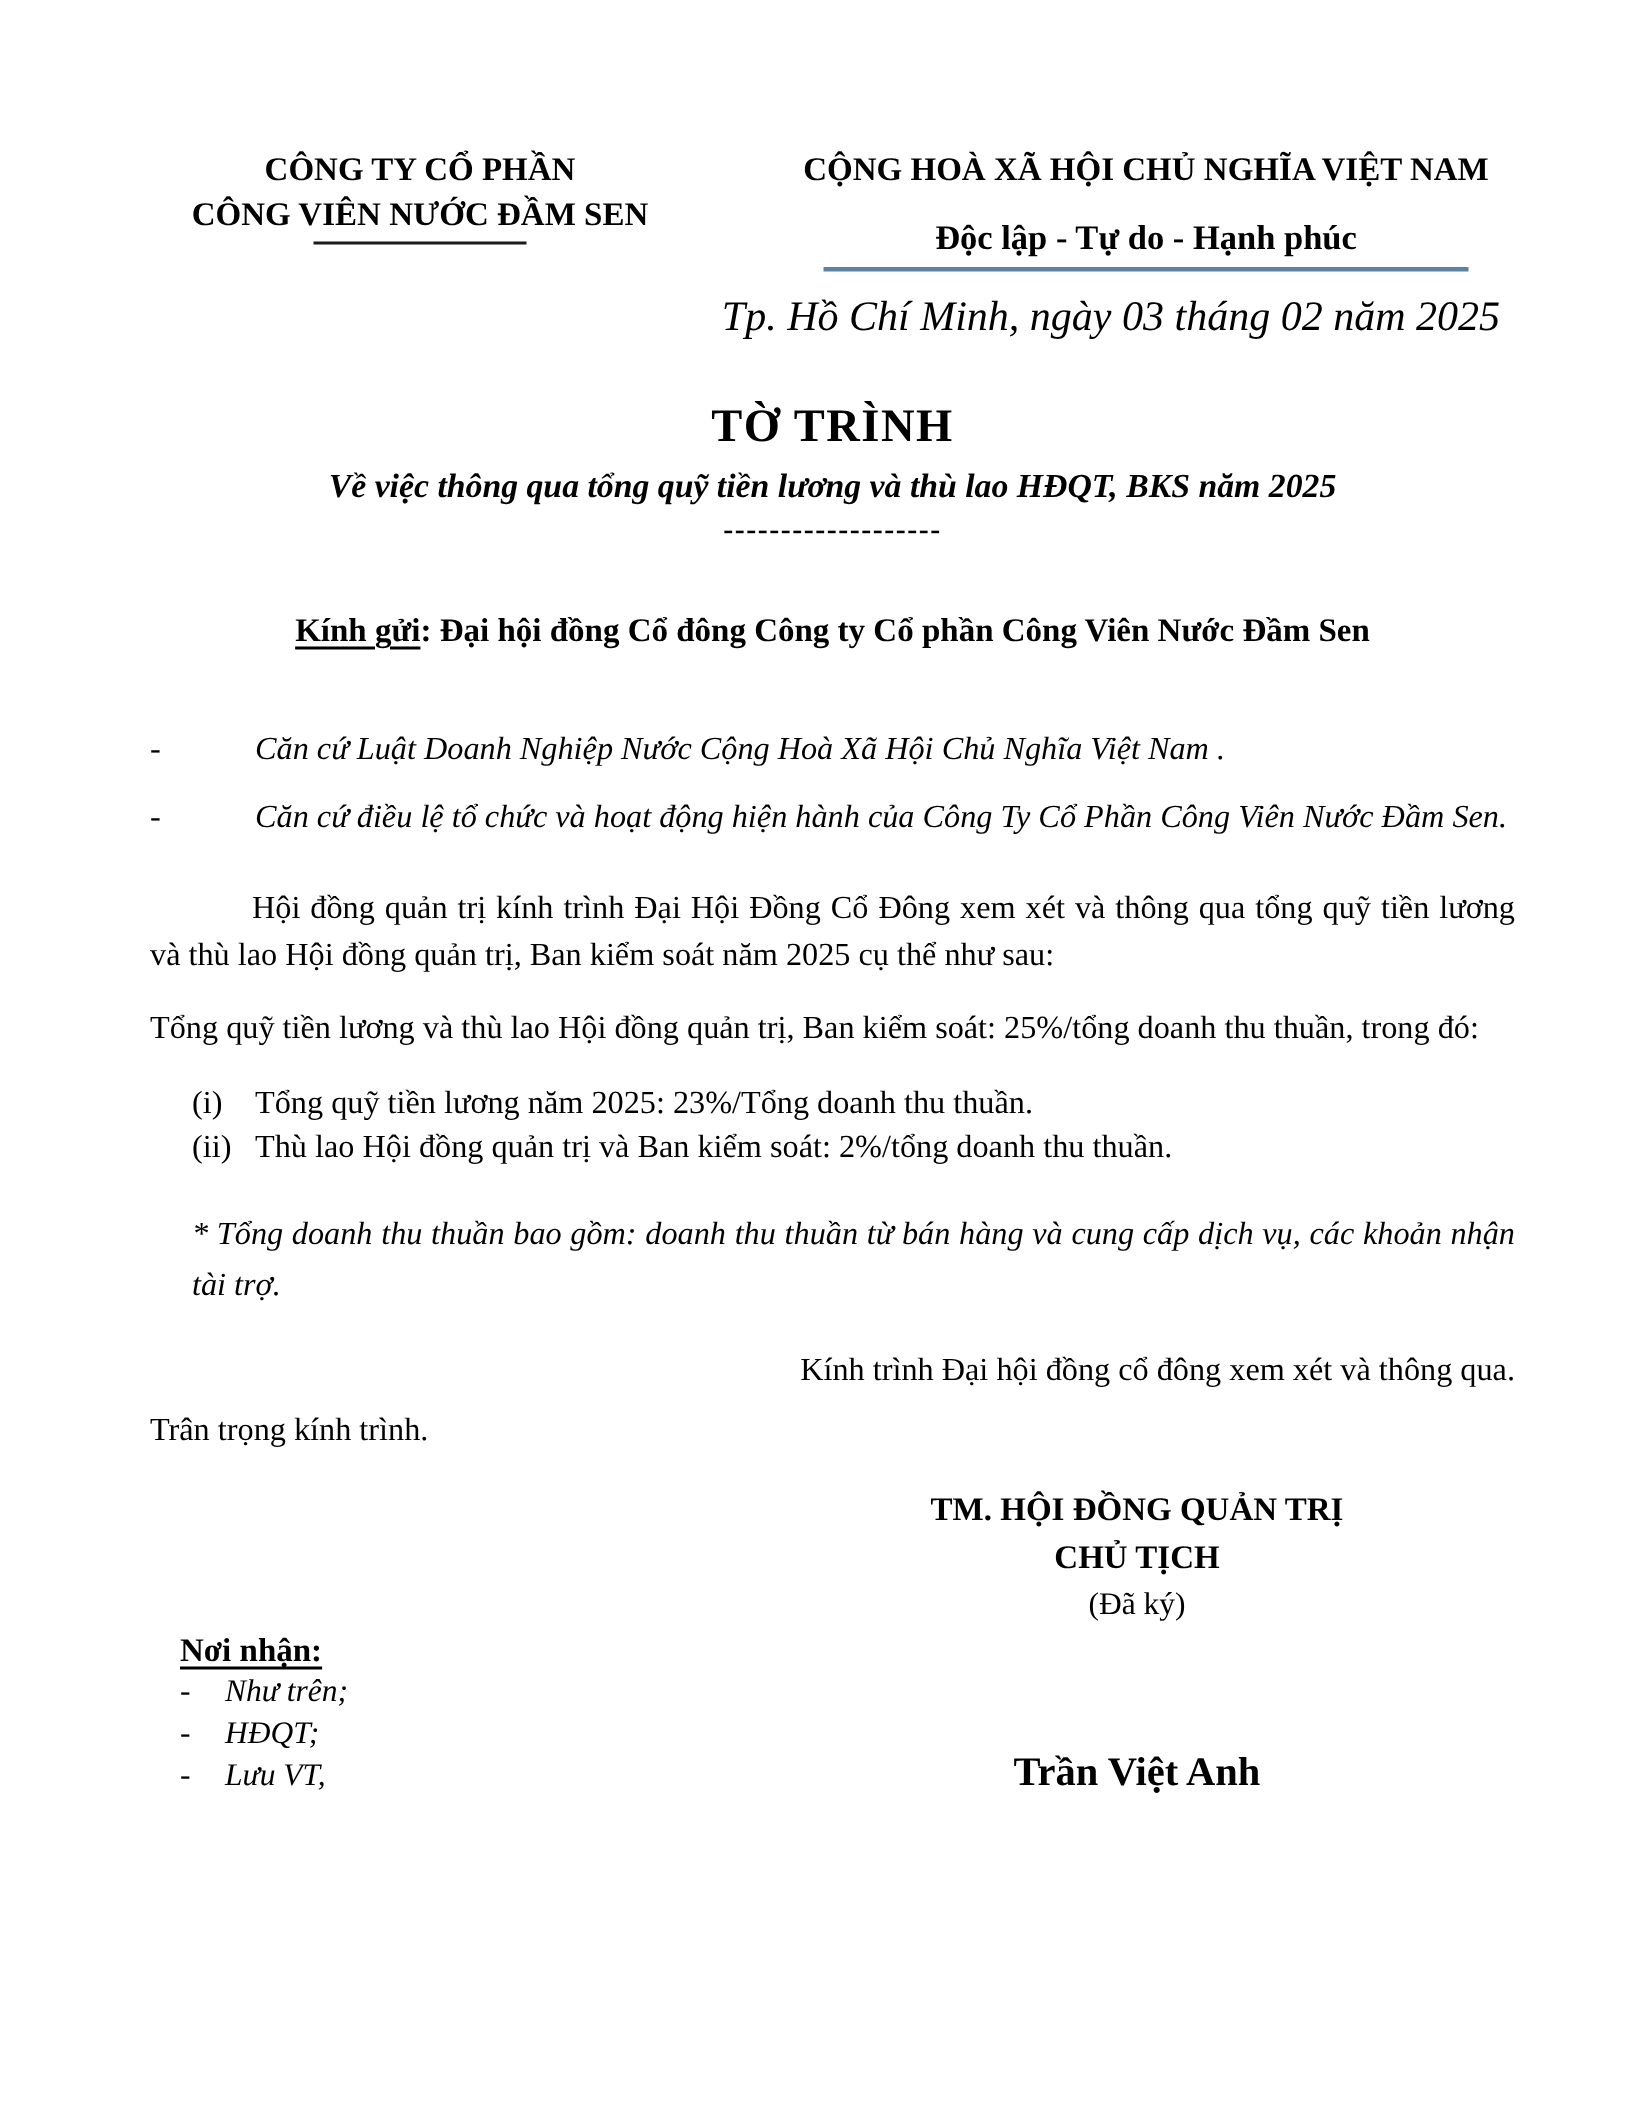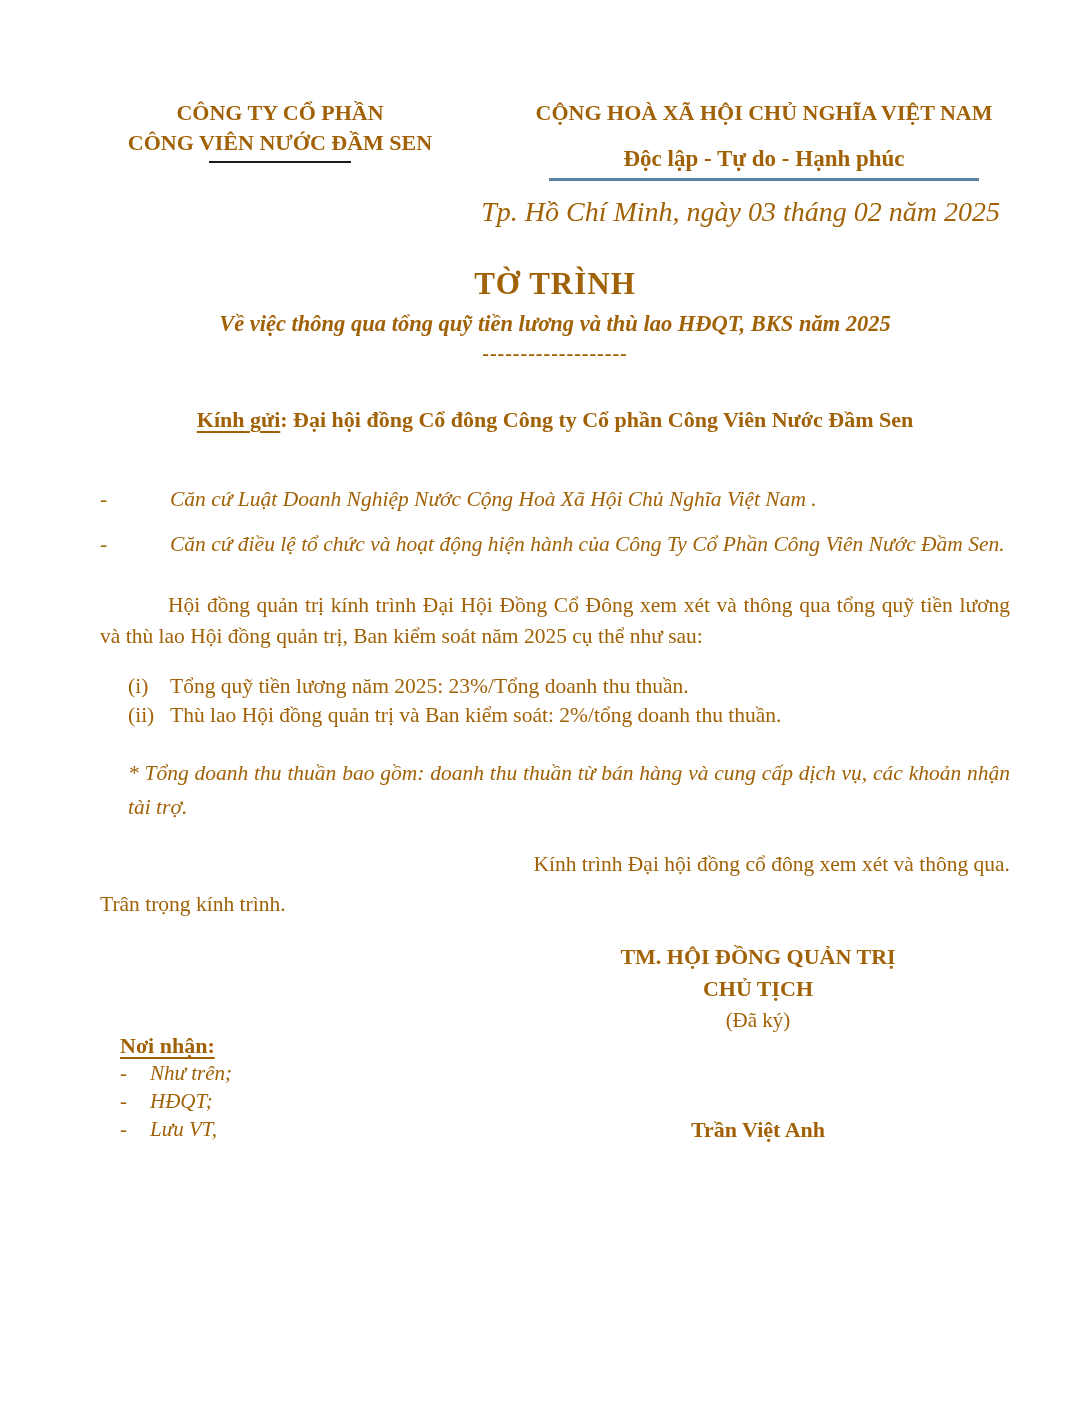--- a/index.html
+++ b/index.html
@@ -5,21 +5,21 @@
   html, body {
     margin: 0;
     padding: 0;
     background: #ffffff;
   }
   .page {
     position: relative;
     width: 1088px;
     height: 1408px;
     background: #ffffff;
-    color: #a16207;
+    color: #000000;
     font-family: "Liberation Serif", "DejaVu Serif", serif;
     overflow: hidden;
     box-sizing: border-box;
     padding: 98px 78px 0 100px;
   }
   
   .header-row {
     display: flex;
     align-items: flex-start;
   }
@@ -186,21 +186,21 @@
     font-size: 22px;
     line-height: 32px;
   }
   .sig-signed {
     font-size: 21px;
     line-height: 30px;
   }
   .sig-name {
     margin-top: 82px;
     font-weight: bold;
-    font-size: 22px;
+    font-size: 27px;
   }
 </style>
 </head>
 <body>
 
 <div class="page">
 
   <div class="header-row">
     <div class="header-left">
       <div>CÔNG TY CỔ PHẦN</div>
@@ -230,20 +230,21 @@
       <span class="dash">-</span>
       <span>Căn cứ Luật Doanh Nghiệp Nước Cộng Hoà Xã Hội Chủ Nghĩa Việt Nam .</span>
     </div>
     <div class="legal-row">
       <span class="dash">-</span>
       <span>Căn cứ điều lệ tổ chức và hoạt động hiện hành của Công Ty Cổ Phần Công Viên Nước Đầm Sen.</span>
     </div>
   </div>
 
   <div class="para1">Hội đồng quản trị kính trình Đại Hội Đồng Cổ Đông xem xét và thông qua tổng quỹ tiền lương và thù lao Hội đồng quản trị, Ban kiểm soát năm 2025 cụ thể như sau:</div>
+  <div class="para2">Tổng quỹ tiền lương và thù lao Hội đồng quản trị, Ban kiểm soát: 25%/tổng doanh thu thuần, trong đó:</div>
 
   <div class="roman-list">
     <div class="roman-row">
       <span class="marker">(i)</span>
       <span>Tổng quỹ tiền lương năm 2025: 23%/Tổng doanh thu thuần.</span>
     </div>
     <div class="roman-row">
       <span class="marker">(ii)</span>
       <span>Thù lao Hội đồng quản trị và Ban kiểm soát: 2%/tổng doanh thu thuần.</span>
     </div>

